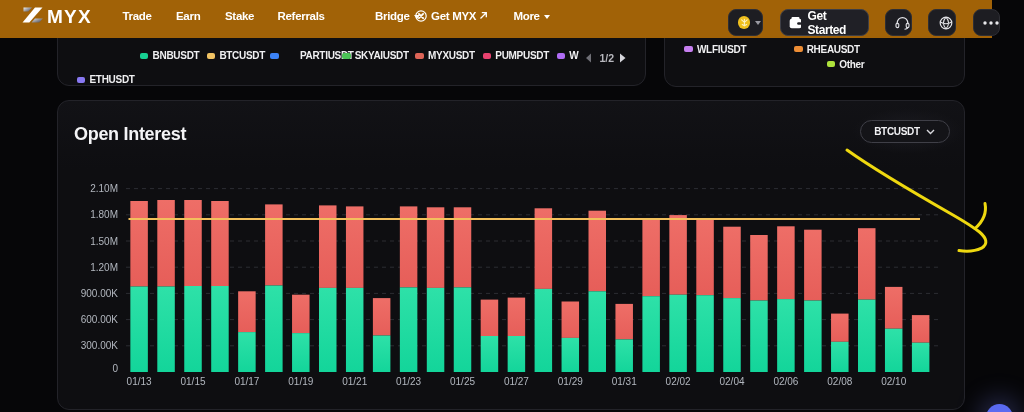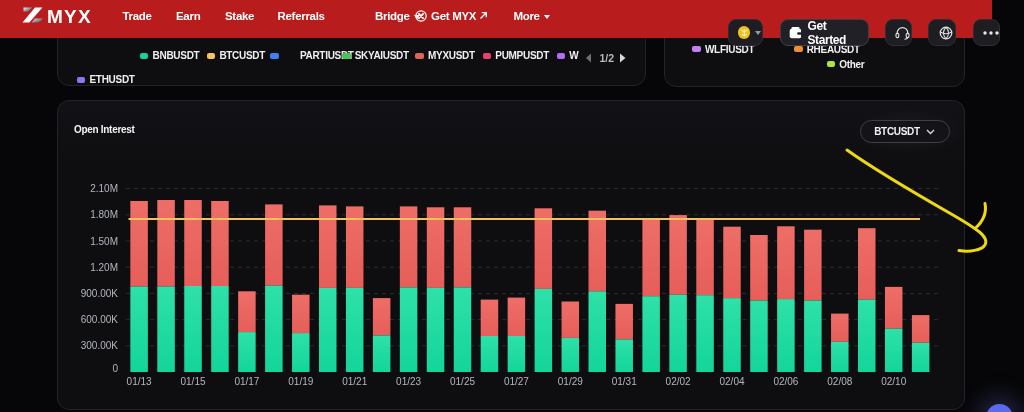--- a/index.html
+++ b/index.html
@@ -1,22 +1,22 @@
 <!DOCTYPE html>
 <html><head><meta charset="utf-8">
 <style>
 *{margin:0;padding:0;box-sizing:border-box;}
 html,body{width:1024px;height:412px;overflow:hidden;background:#060608;font-family:"Liberation Sans",sans-serif;}
 #stage{position:relative;width:1024px;height:412px;}
 .abs{position:absolute;}
 
-#hdr{position:absolute;left:0;top:0;width:992px;height:38px;background:#b91c1c;z-index:20;}
+#hdr{position:absolute;left:0;top:0;width:992px;height:38px;background:#a16207;z-index:20;}
 .navlink{position:absolute;top:10px;font-size:11.5px;font-weight:700;color:#fff;letter-spacing:-0.3px;white-space:nowrap;}
 .caret{display:inline-block;width:0;height:0;border-left:3.5px solid transparent;border-right:3.5px solid transparent;border-top:4px solid #fff;margin-left:4px;vertical-align:1px;}
-.hbtn{position:absolute;top:19px;height:27px;background:#1d1d22;border:1px solid #2e2e34;border-radius:8px;display:flex;align-items:center;justify-content:center;padding-left:8px;}
+.hbtn{position:absolute;top:9px;height:27px;background:#1d1d22;border:1px solid #2e2e34;border-radius:8px;display:flex;align-items:center;justify-content:center;padding-left:8px;}
 
 .panel{position:absolute;background:#0e0e11;border:1px solid #232329;border-radius:12px;}
 .chip{position:absolute;display:flex;align-items:center;}
 .sq{width:8.5px;height:6px;border-radius:2px;margin-right:4.2px;flex:none;}
 .chip span{font-size:10px;font-weight:700;color:#f0f0f2;letter-spacing:-0.3px;white-space:nowrap;}
 .ax{font-size:10px;fill:#b2b7bf;font-family:"Liberation Sans",sans-serif;}
 </style></head>
 <body>
 <div id="stage">
 
@@ -56,35 +56,35 @@
       <span>W</span>
     </div>
 <div class="abs" style="left:585px;top:50px;width:60px;height:12px;">
 <svg width="60" height="12">
         <path d="M6 1.5 L1 6 L6 10.5 Z" fill="#6f6f76"></path>
         <text x="14.5" y="9.8" font-size="10.5" fill="#b8b8be" font-weight="bold" font-family="Liberation Sans">1/2</text>
         <path d="M35 1.5 L40.5 6 L35 10.5 Z" fill="#d6d6dc"></path>
       </svg>
 </div>
 
-<div class="chip" style="left:684.3px;top:43.6px;margin-left:8px;">
+<div class="chip" style="left:684.3px;top:43.6px;">
       <div class="sq" style="background:#c67ff0"></div>
       <span>WLFIUSDT</span>
     </div>
 <div class="chip" style="left:794px;top:43.6px;">
       <div class="sq" style="background:#ed8d35"></div>
       <span>RHEAUSDT</span>
     </div>
 <div class="chip" style="left:826.5px;top:43.6px;margin-top:15px;">
       <div class="sq" style="background:#aee23c"></div>
       <span>Other</span>
     </div>
 
 <div class="panel" style="left:57px;top:100px;width:908px;height:310px;background:linear-gradient(180deg,#121216 0%,#0e0e11 22%);"></div>
-<div class="abs" style="left:74px;top:123.5px;font-size:10px;font-weight:700;color:#f4f4f6;letter-spacing:-0.3px;">Open Interest</div>
+<div class="abs" style="left:74px;top:123.5px;font-size:18px;font-weight:700;color:#f4f4f6;letter-spacing:-0.3px;">Open Interest</div>
 
 <div class="abs" style="left:852px;top:108px;width:112px;height:46px;background:radial-gradient(ellipse at center,#1b1b21 0%,rgba(20,20,25,0) 70%);"></div>
 <div class="abs" style="left:859.5px;top:120px;width:90px;height:23px;border:1px solid #3f3f47;border-radius:12px;background:#141418;display:flex;align-items:center;justify-content:center;">
 <span style="font-size:10px;font-weight:700;color:#f2f2f5;letter-spacing:-0.3px;">BTCUSDT</span>
 <svg width="9" height="6" style="margin-left:6px;">
         <path d="M1 1 L4.5 4.5 L8 1" fill="none" stroke="#d8d8dd" stroke-width="1.4"></path>
       </svg>
 </div>
 
 <svg class="abs" style="left:57px;top:100px;" width="908" height="310" viewBox="0 0 908 310">

